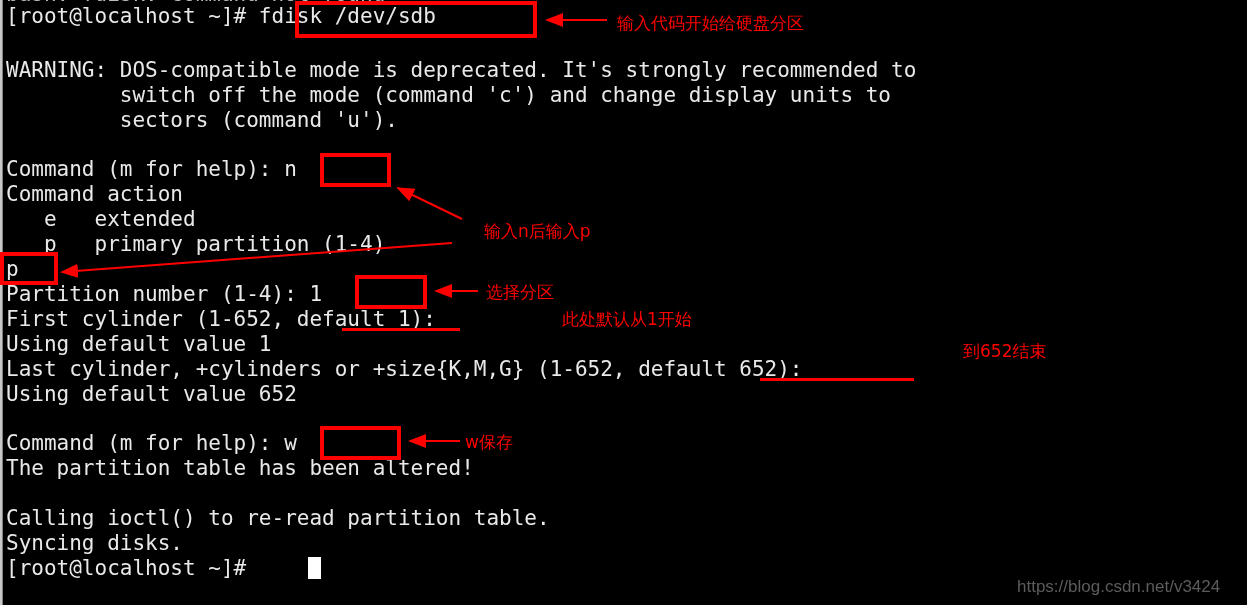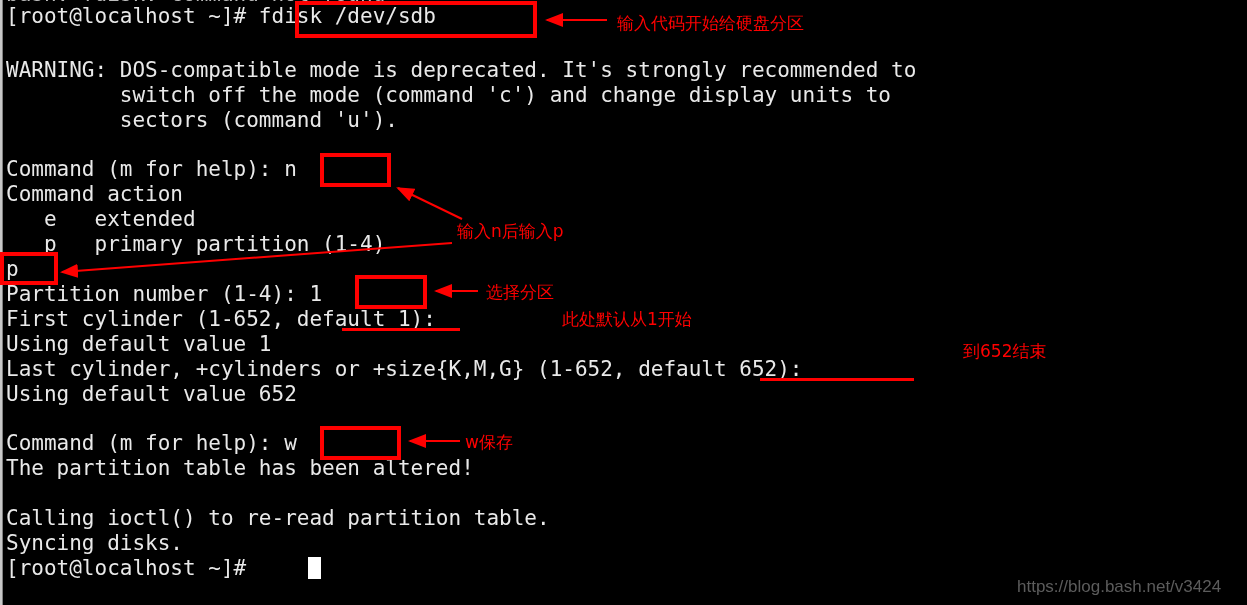--- a/index.html
+++ b/index.html
@@ -98,30 +98,30 @@
 
   <div id="overlay-host">
       <div class="redbox" style="left: 295px; top: 1px; width: 242px; height: 37px;"></div>
       <div class="redbox" style="left: 320px; top: 153px; width: 71px; height: 34px;"></div>
       <div class="redbox" style="left: 0px; top: 252px; width: 58px; height: 33px;"></div>
       <div class="redbox" style="left: 355px; top: 275px; width: 72px; height: 34px;"></div>
       <div class="redbox" style="left: 320px; top: 426px; width: 81px; height: 34px;"></div>
       <div class="redunderline" style="left: 342px; top: 328px; width: 118px;"></div>
       <div class="redunderline" style="left: 760px; top: 378px; width: 154px;"></div>
       <div class="cn" style="left: 617px; top: 13px;">输入代码开始给硬盘分区</div>
-      <div class="cn" style="left: 457px; top: 221px;">输入n后输入p</div>
+      <div class="cn" style="left: 484px; top: 221px;">输入n后输入p</div>
       <div class="cn" style="left: 486px; top: 282px;">选择分区</div>
       <div class="cn" style="left: 514px; top: 309px; margin-left: 48px;">此处默认从1开始</div>
       <div class="cn" style="left: 963px; top: 341px;">到652结束</div>
       <div class="cn" style="left: 465px; top: 432px;">w保存</div>
     </div>
 
   <div class="cursor" id="cursor-el" style="left: 308px; top: 557px;"></div>
 
-  <div class="watermark" id="watermark-el" style="left: 1017px; top: 577px;">https://blog.bash.net/v3424</div>
+  <div class="watermark" id="watermark-el" style="left: 1017px; top: 577px;">https://blog.csdn.net/v3424</div>
 
 <svg width="1247" height="605" class="arrow" style="left: 0px; top: 0px;">
       <defs>
         <marker id="ah" markerWidth="9" markerHeight="7" refX="8" refY="3.5" orient="auto">
           <polygon points="0 0, 9 3.5, 0 7" fill="#ff0000"></polygon>
         </marker>
       </defs>
       <line x1="607" y1="20" x2="547" y2="20" stroke="#ff0000" stroke-width="2" marker-end="url(#ah)"></line>
       <line x1="462" y1="219" x2="398" y2="188" stroke="#ff0000" stroke-width="2" marker-end="url(#ah)"></line>
       <line x1="452" y1="243" x2="62" y2="272" stroke="#ff0000" stroke-width="2" marker-end="url(#ah)"></line>

